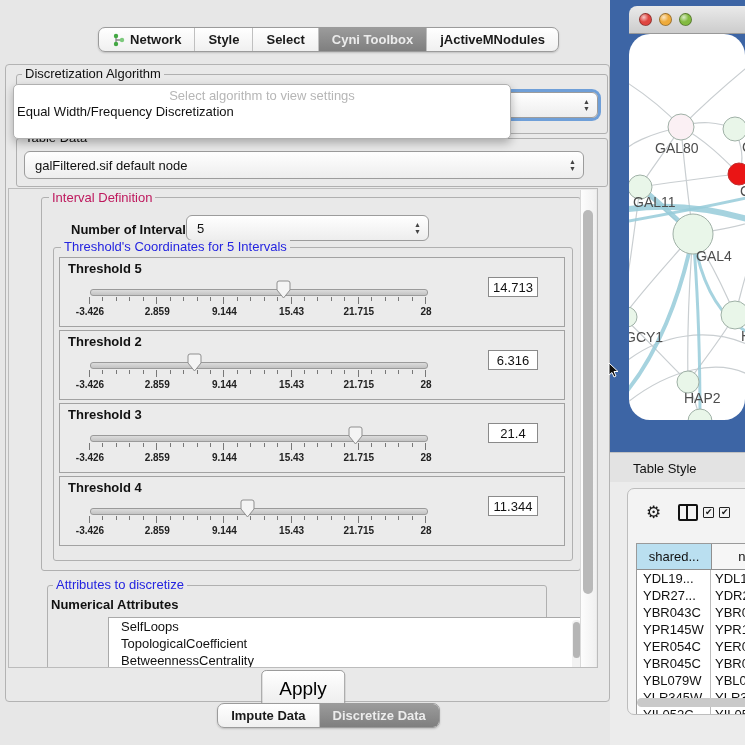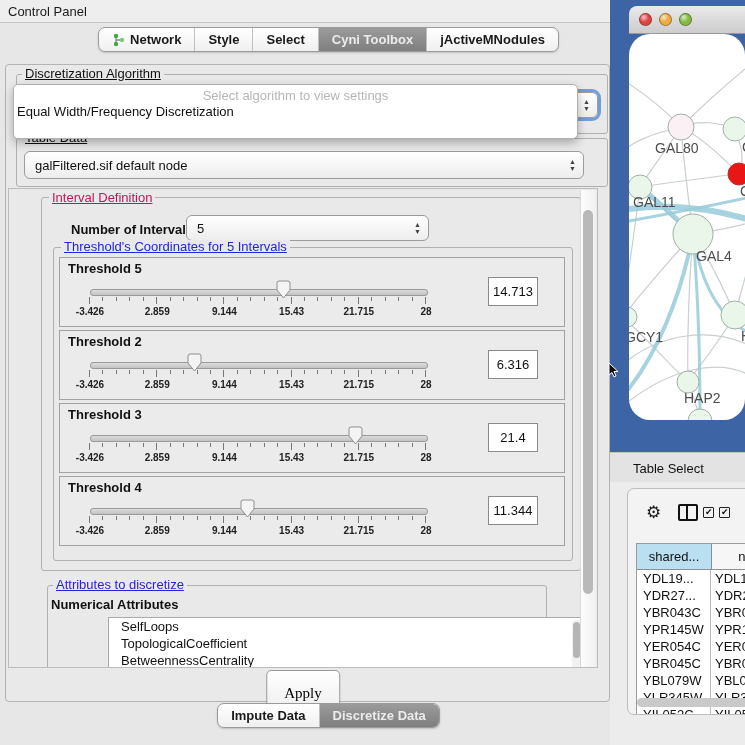--- a/index.html
+++ b/index.html
@@ -17,30 +17,30 @@
   .seg>div{padding:4px 13px;font-weight:bold;color:#1a1a1a;display:flex;align-items:center;gap:5px;
            border-left:1px solid #c0c0c0;white-space:nowrap;}
   .seg>div:first-child{border-left:none;}
   .seg>div.sel{background:linear-gradient(#9b9b9b,#7f7f7f);color:#ececec;}
   .segwrap{position:absolute;left:0;width:612px;display:flex;justify-content:center;}
   #top-tabs-wrap{top:27px;} #bottom-tabs-wrap{top:703px;}
   .content-frame{position:absolute;left:5px;top:64px;width:603px;height:636px;background:#e9e9e9;
                  border:1px solid #b3b3b3;border-radius:4px;}
   
   .group{position:absolute;border:1px solid #b0b0b0;border-radius:3px;}
-  .group-title{position:absolute;padding:0 3px;background:#e9e9e9;line-height:13px;white-space:nowrap;text-decoration:underline;}
+  .group-title{position:absolute;padding:0 3px;background:#e9e9e9;line-height:13px;white-space:nowrap;}
   .t-black{color:#111;} .t-green{color:#be185d;} .t-blue{color:#2424e0;}
   
   .combo{position:absolute;background:linear-gradient(#ffffff,#ededed);border:1px solid #9c9c9c;
          border-radius:6px;display:flex;align-items:center;padding-left:10px;box-sizing:border-box;}
   .combo .stepper{position:absolute;right:7px;top:50%;transform:translateY(-50%);
                   display:flex;flex-direction:column;font-size:7px;line-height:6.5px;color:#444;}
   .focus-ring{box-shadow:0 0 0 3px #6f9fd8;}
   
-  .popup{position:absolute;left:13px;top:84px;width:565px;height:55px;background:#fff;
+  .popup{position:absolute;left:13px;top:84px;width:498px;height:55px;background:#fff;
          border:1px solid #b0b0b0;border-radius:5px;box-shadow:0 4px 10px rgba(0,0,0,.28);z-index:30;
          padding-top:2px;box-sizing:border-box;}
   .popup .prompt{text-align:center;color:#b6b6b6;height:17px;line-height:17px;}
   .popup .item{padding-left:3px;height:16px;line-height:16px;}
   .popup .item.b{font-weight:bold;}
   
   .scrollpane{position:absolute;left:8px;top:188px;width:590px;height:480px;border:1px solid #bcbcbc;
               background:#e9e9e9;overflow:hidden;box-sizing:border-box;}
   .vscroll{position:absolute;right:1px;top:1px;width:15px;height:478px;
            background:linear-gradient(90deg,#fdfdfd,#f0f0f0);border-left:1px solid #d9d9d9;}
@@ -48,30 +48,30 @@
   
   .thr-panel{position:absolute;left:50px;width:506px;height:70px;background:#ebebeb;border:1px solid #a2a2a2;
              box-sizing:border-box;}
   .thr-label{position:absolute;left:8px;top:3px;font-weight:bold;}
   .thr-track{position:absolute;left:30px;top:31px;width:336px;height:5px;border:1px solid #9a9a9a;
              border-radius:3px;background:linear-gradient(#dcdcdc,#c3c3c3);}
   .thr-thumb{position:absolute;top:22px;width:15px;height:19px;}
   .tick{position:absolute;width:1px;background:#777;}
   .tick-label{position:absolute;top:48px;transform:translateX(-50%);font-size:10px;font-weight:bold;color:#222;
               white-space:nowrap;}
-  .thr-value{position:absolute;right:26px;top:19px;width:50px;height:29px;background:#fff;border:1px solid #8a8a8a;
+  .thr-value{position:absolute;right:26px;top:19px;width:50px;height:20px;background:#fff;border:1px solid #8a8a8a;
              display:flex;align-items:center;justify-content:center;box-sizing:border-box;}
   
   .attr-list{position:absolute;background:#fff;border:1px solid #a9a9a9;overflow:hidden;}
   .attr-list .li{padding-left:12px;height:17px;line-height:17px;white-space:nowrap;}
   .list-scroll{position:absolute;right:2px;top:2px;width:9px;height:56px;background:#f2f2f2;border-radius:4px;}
   .list-scroll .thumb{position:absolute;left:1px;top:2px;width:7px;height:36px;background:#b5b5b5;border-radius:4px;}
-  .apply-btn{position:absolute;top:670px;left:303px;transform:translateX(-50%);padding:14px 17px;
+  .apply-btn{position:absolute;top:670px;left:303px;transform:translateX(-50%);padding:7px 17px;
              background:linear-gradient(#ffffff,#ececec);border:1px solid #9b9b9b;border-radius:5px;
-             font-family:Liberation Serif, serif;font-size:15px;}
+             font-family:Liberation Sans, sans-serif;font-size:19px;}
   
   .net-frame{position:absolute;left:610px;top:0;width:135px;height:452px;background:#3d65a5;}
   .net-titlebar{position:absolute;left:19px;top:6px;width:116px;height:28px;border-radius:8px 0 0 0;
                 background:linear-gradient(#eaeaea,#cccccc);border-bottom:1px solid #999;box-sizing:border-box;}
   .tl{position:absolute;top:7px;width:13px;height:13px;border-radius:50%;box-sizing:border-box;}
   .net-canvas{position:absolute;left:19px;top:34px;width:116px;height:386px;background:#fff;overflow:hidden;border-radius:21px;}
   .tp-bar{position:absolute;left:610px;top:452px;width:135px;height:30px;background:#e3e3e3;
           border-top:1px solid #c2c2c2;display:flex;align-items:center;}
   .tp-bar span{margin-left:23px;}
   .tp-body{position:absolute;left:610px;top:482px;width:135px;height:263px;background:#ececec;}
@@ -96,23 +96,20 @@
   .tbl-row .c2{flex:1;padding-left:4px;white-space:nowrap;overflow:hidden;}
   .hscroll{position:absolute;left:9px;top:209px;width:122px;height:9px;background:#c9c9c9;border-radius:5px;}
   .cursor{position:absolute;left:608px;top:362px;z-index:50;}
   .bold{font-weight:bold;}
 </style>
 </head>
 <body>
 
 <div class="root">
 
-  <div class="titlebar">
-    <span class="title">Control Panel</span>
-  </div>
   <div class="win-btns">
     <span class="float-btn"></span>
     <span class="close-btn">✕</span>
   </div>
 
   <div class="segwrap" id="top-tabs-wrap">
       <div class="seg" id="top-tabs">
         <div>
           <svg width="13" height="14" viewBox="0 0 13 14">
             <line x1="4" y1="3" x2="4" y2="11" stroke="#888" stroke-width="1.3"></line>
@@ -422,21 +419,21 @@
           <text x="111" y="162" fill="#4d4d4d" font-size="14" font-family="&quot;Liberation Sans&quot;,&quot;DejaVu Sans&quot;,sans-serif">C</text>
           <text x="67" y="227" fill="#4d4d4d" font-size="14" font-family="&quot;Liberation Sans&quot;,&quot;DejaVu Sans&quot;,sans-serif">GAL4</text>
           <text x="-4" y="308" fill="#4d4d4d" font-size="14" font-family="&quot;Liberation Sans&quot;,&quot;DejaVu Sans&quot;,sans-serif">GCY1</text>
           <text x="112" y="307" fill="#4d4d4d" font-size="14" font-family="&quot;Liberation Sans&quot;,&quot;DejaVu Sans&quot;,sans-serif">H</text>
           <text x="55" y="369" fill="#4d4d4d" font-size="14" font-family="&quot;Liberation Sans&quot;,&quot;DejaVu Sans&quot;,sans-serif">HAP2</text>
         </svg>
     </div>
   </div>
 
   <div class="tp-bar">
-    <span>Table Select</span>
+    <span>Table Style</span>
   </div>
   <div class="tp-body"></div>
   <div class="tp-panel">
     <div class="tp-toolbar">
       <span class="gear">⚙</span>
       <span class="colicon"></span>
       <span class="cb">✔</span>
       <span class="cb">✔</span>
     </div>
     <div class="tbl">

